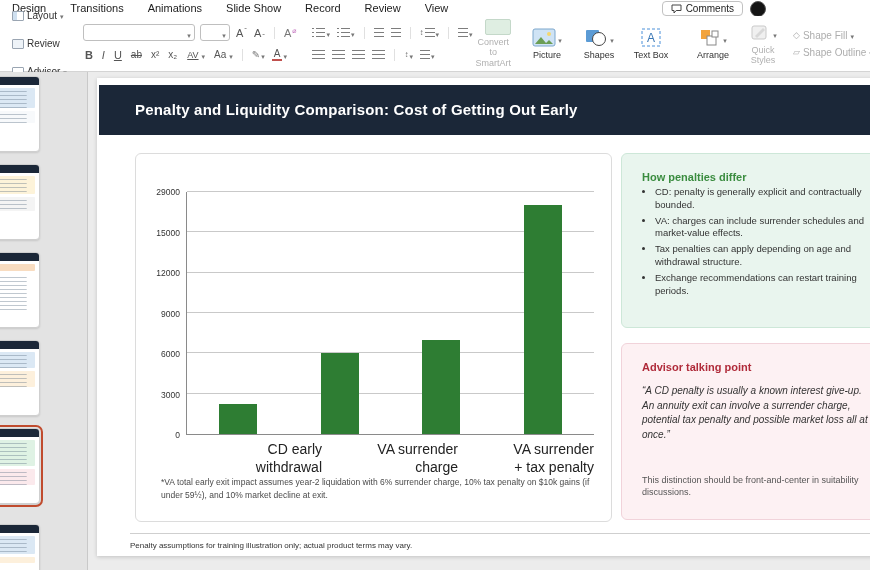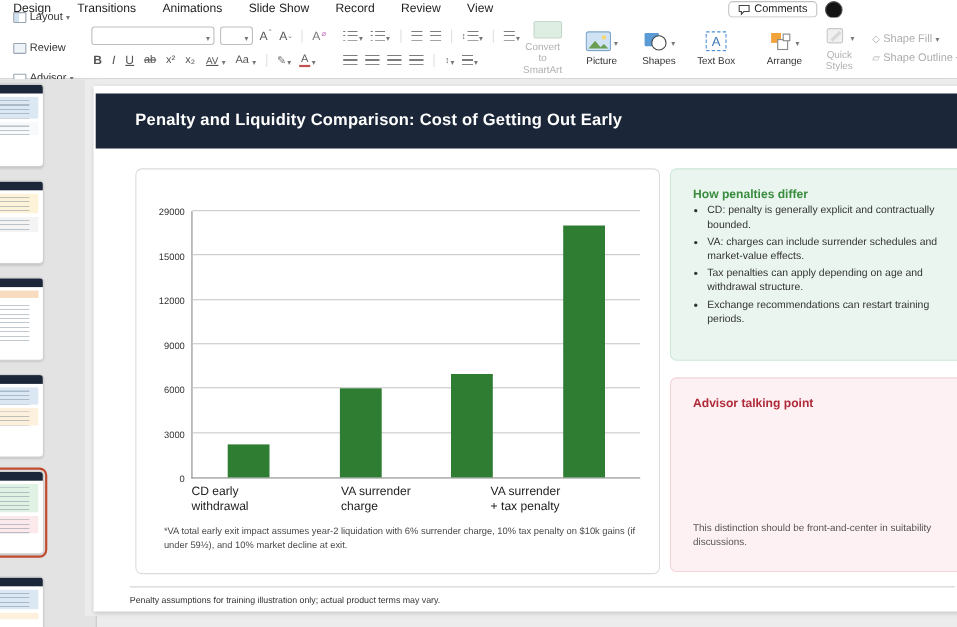--- a/index.html
+++ b/index.html
@@ -81,37 +81,37 @@
   
   .content { position:absolute; left:0; top:72px; width:870px; height:498px; background:#ececec; overflow:hidden; }
   .sidebar { position:absolute; left:0; top:0; width:88px; height:498px; background:#e3e3e3; border-right:1px solid #c9c9c9; overflow:hidden; }
   .thumb { position:absolute; left:-92px; width:132px; height:76px; background:#fff; border:1px solid #cfcfcf; border-radius:4px; overflow:hidden; box-shadow:0 1px 2px rgba(0,0,0,.12); }
   .thumb .t-bar { height:8px; background:#1b2738; }
   .thumb .t-body { padding:3px 4px; display:flex; flex-direction:column; gap:3px; }
   .t-block { border-radius:1px; background-repeat:no-repeat; background-position:10px 3px; background-size:85% 100%; }
   .t-block.lines { background-image:repeating-linear-gradient(to bottom,rgba(90,110,130,.38) 0 1px,transparent 1px 4px); }
   .thumb.sel { outline:2px solid #c04b2e; outline-offset:1px; }
 
-  .canvas { position:absolute; left:77px; top:0; width:781px; height:488px; background:#ececec; }
+  .canvas { position:absolute; left:89px; top:0; width:781px; height:488px; background:#ececec; }
 
   
   .slide { position:absolute; left:8px; top:6px; width:794px; height:478px; background:#fff; box-shadow:0 1px 4px rgba(0,0,0,.18); }
   .titlebar { position:absolute; left:2px; top:7px; width:792px; height:50px; background:#1b2738; }
   .slide-title { margin-left:36px; line-height:50px; color:#fff; font-size:15px; font-weight:bold; letter-spacing:.2px; }
 
   .chart-card { position:absolute; left:38px; top:75px; width:477px; height:369px; background:#fff; border:1px solid #dcdcdc; border-radius:6px; }
   .y-labels { position:absolute; left:0; top:38px; width:44px; height:243px; }
   .ytick { position:absolute; right:0; width:44px; text-align:right; font-size:8.5px; color:#333; transform:translateY(50%); }
   .plot { position:absolute; left:50px; top:38px; width:408px; height:243px; border-left:1px solid #8a8a8a; border-bottom:1px solid #8a8a8a; }
   .gridline { position:absolute; left:0; width:100%; height:1px; background:#c9c9c9; }
   .bar-cols { position:absolute; left:0; top:0; width:100%; height:100%; display:flex; }
   .bar-col { flex:1; display:flex; align-items:flex-end; justify-content:center; }
   .bar { width:38px; }
   .x-labels { position:absolute; left:50px; top:287px; width:408px; display:flex; }
-  .cat-label { flex:1; text-align:left; font-size:11px; color:#222; line-height:1.25; white-space:pre-line; }
+  .cat-label { flex:1; text-align:right; font-size:14px; color:#222; line-height:1.25; white-space:pre-line; }
   .chart-note { position:absolute; left:25px; top:322px; right:14px; font-size:8.5px; color:#4a4a4a; line-height:1.5; }
 
   .panel { position:absolute; left:524px; width:270px; border-radius:6px; padding:17px 20px; }
   .panel-green { top:75px; height:175px; background:#e9f5ee; border:1px solid #cde7d8; }
   .panel-pink { top:265px; height:177px; background:#fdf1f3; border:1px solid #f1d3da; }
   .panel-green h3 { font-size:11px; color:#3a8c3f; }
   .panel-pink h3 { font-size:11px; color:#b02b3a; }
   .panel ul { margin-top:3px; padding-left:13px; }
   .panel li { font-size:9.5px; color:#333; line-height:1.35; margin-bottom:3px; }
   .quote { margin-top:11px; font-size:10px; font-style:italic; color:#333; line-height:1.45; }
@@ -460,20 +460,21 @@
         <ul>
             <li>CD: penalty is generally explicit and contractually bounded.</li>
             <li>VA: charges can include surrender schedules and market-value effects.</li>
             <li>Tax penalties can apply depending on age and withdrawal structure.</li>
             <li>Exchange recommendations can restart training periods.</li>
           </ul>
       </div>
 
       <div class="panel panel-pink">
         <h3>Advisor talking point</h3>
+        <div class="quote">“A CD penalty is usually a known interest give-up. An annuity exit can involve a surrender charge, potential tax penalty and possible market loss all at once.”</div>
         <div class="panel-note">This distinction should be front-and-center in suitability discussions.</div>
       </div>
 
       <div class="slide-divider"></div>
       <div class="slide-footer">Penalty assumptions for training illustration only; actual product terms may vary.</div>
 
     </div>
   </div>
 </div>
 

